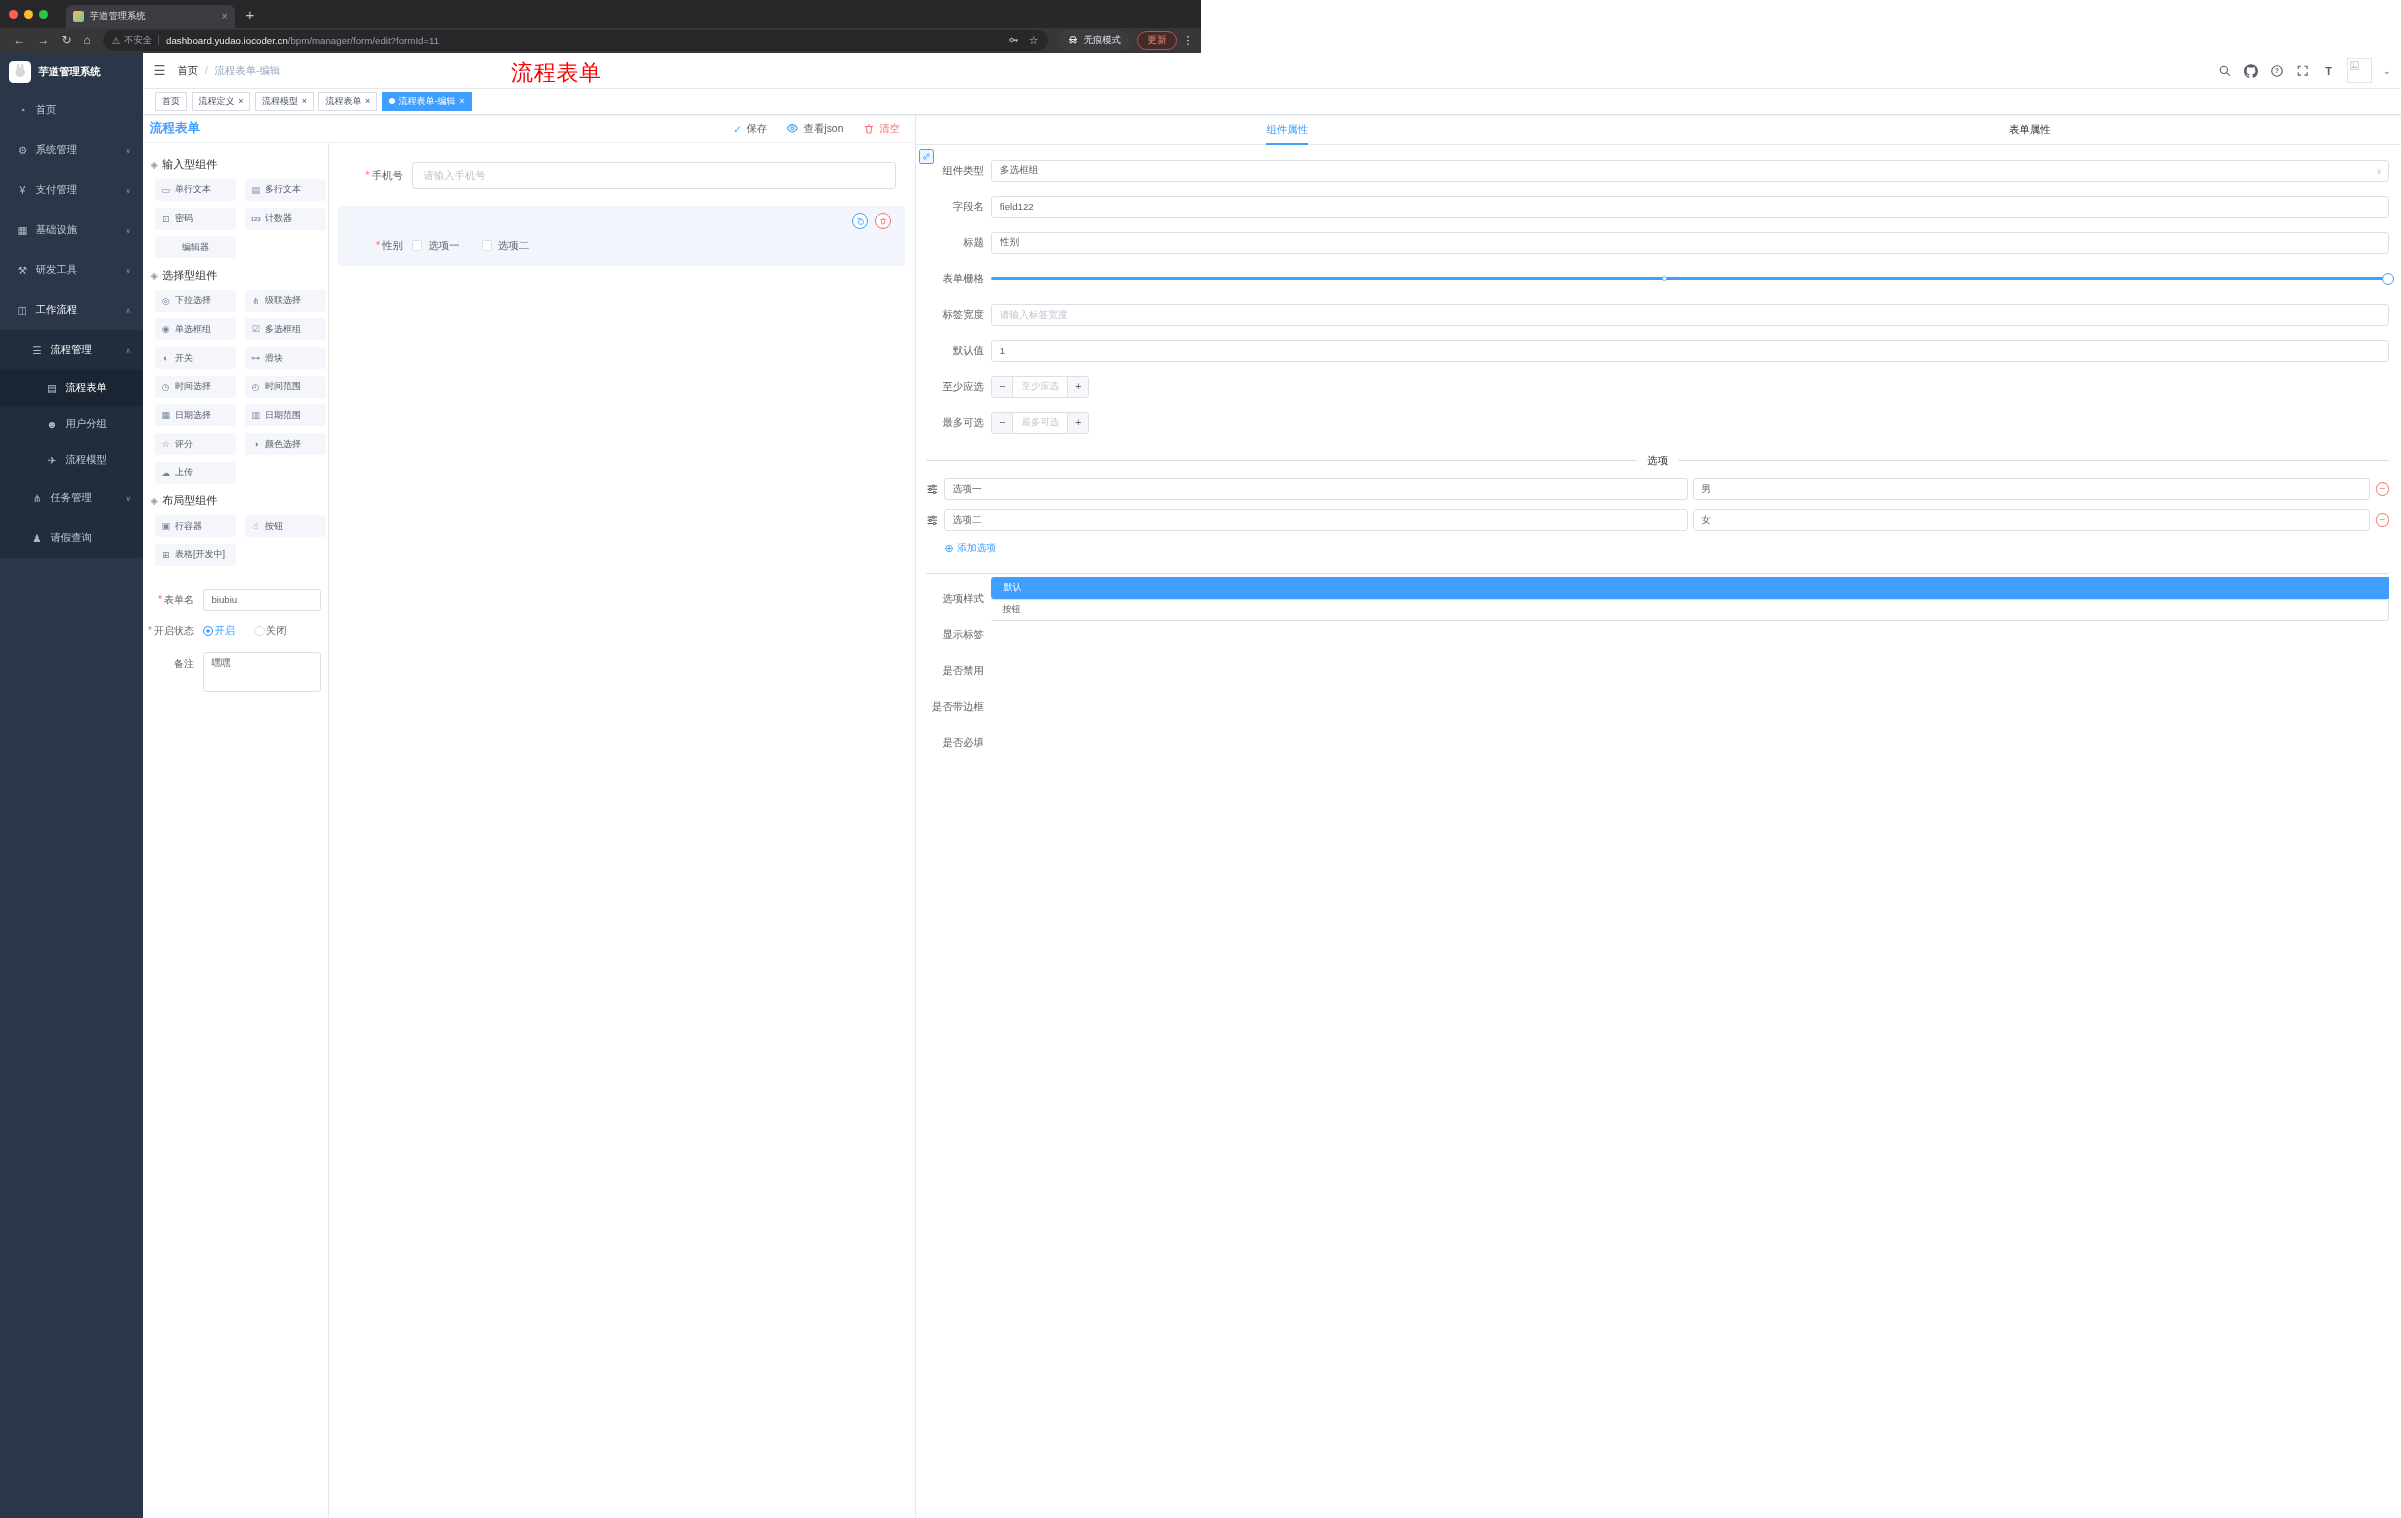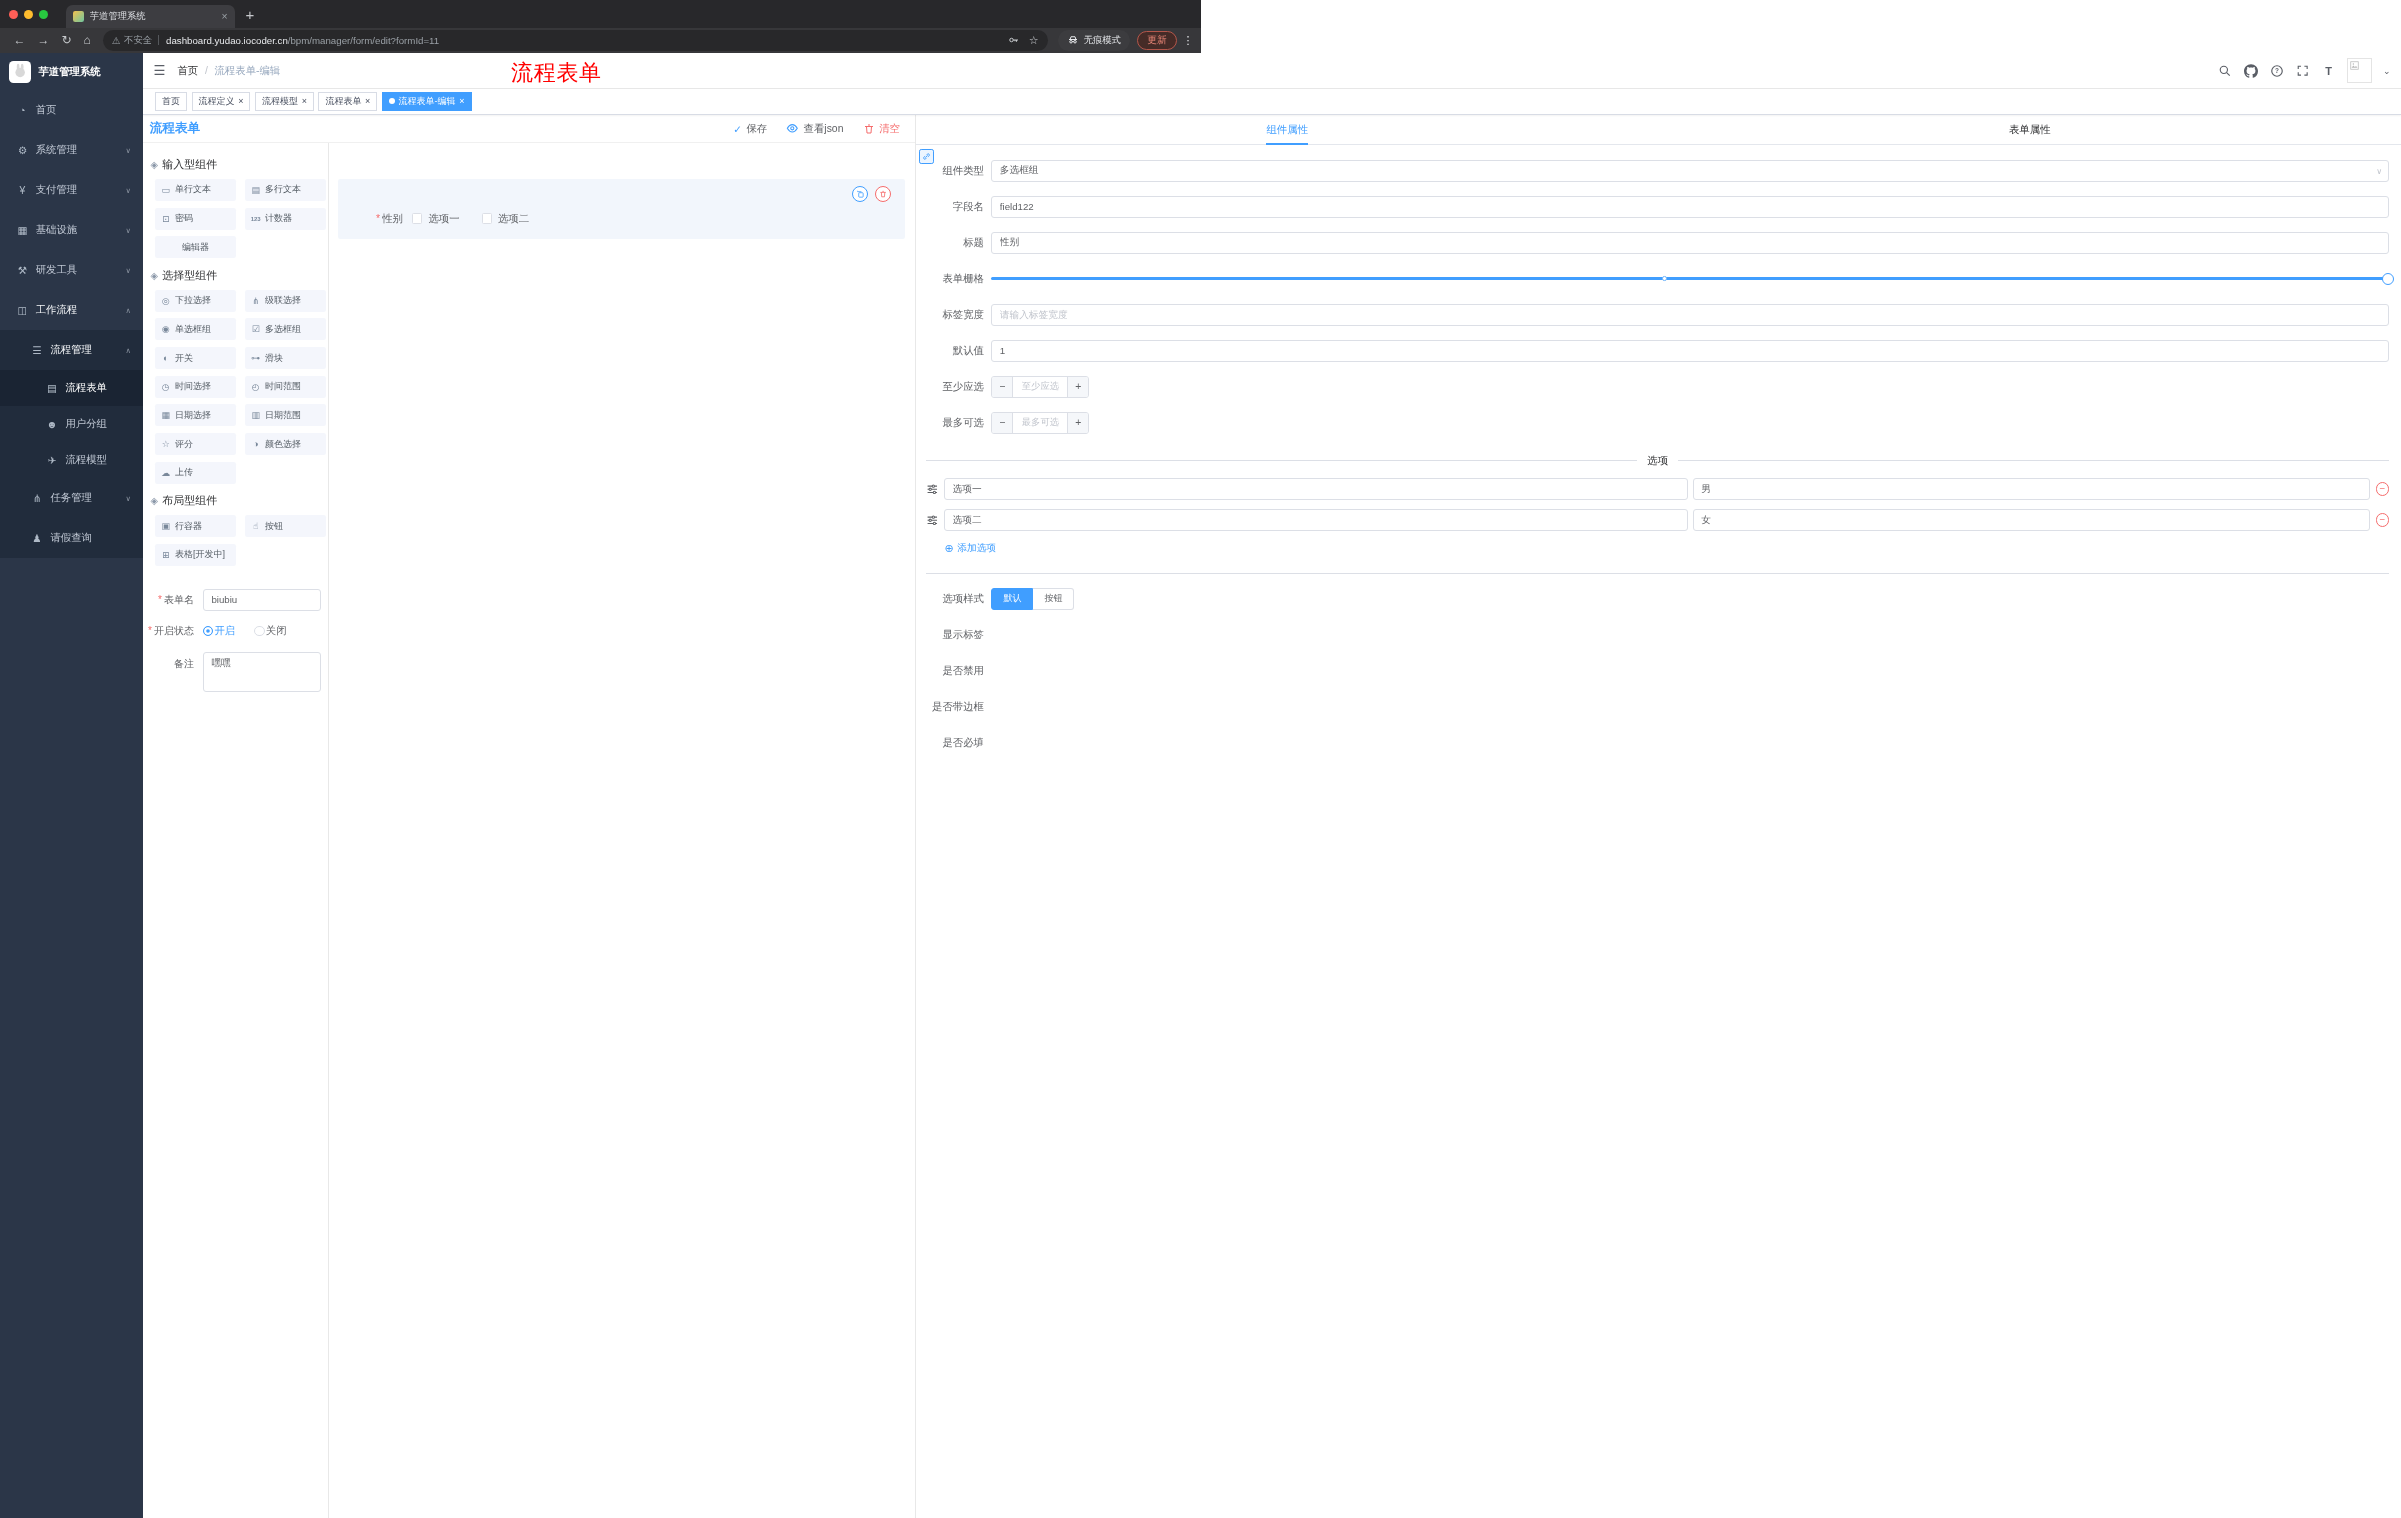--- a/index.html
+++ b/index.html
@@ -164,21 +164,21 @@
   .pdivider { display:flex; align-items:center; margin:19.3px 0 10.4px; }
   .pdivider .ln { flex:1; height:0.7px; background:#dcdfe6; }
   .pdivider .tx { margin:0 10.4px; font-size:10.4px; color:#303133; }
   .optrow { display:flex; align-items:center; gap:5.2px; margin:9px 0; }
   .optrow .inp { height:22px; }
   .opt1 { flex:1.1; } .opt2 { flex:1; }
   .rmv { width:13.4px; height:13.4px; border:1.1px solid #f56c6c; border-radius:50%; color:#f56c6c;
     display:flex; align-items:center; justify-content:center; font-size:9.7px; line-height:1; cursor:pointer; flex:none;}
   #addopt { display:flex; align-items:center; gap:3.7px; color:#409eff; font-size:9.7px; margin:10.4px 0 0 18px; cursor:pointer;}
   #phr { border:none; border-top:0.7px solid #dcdfe6; margin:18px 0 0; }
-  .btngroup { display:flex; }
+  .btngroup { display:flex;flex-direction:column; }
   .bgbtn { height:22px; padding:0 11px; font-size:9px; display:flex; align-items:center; cursor:pointer;
     border:0.7px solid #dcdfe6; color:#606266; background:#fff;}
   .bgbtn.first { border-radius:3px 0 0 3px; }
   .bgbtn.last { border-radius:0 3px 3px 0; border-left:none;}
   .bgbtn.sel { background:#409eff; border-color:#409eff; color:#fff; }
   .switch { width:27.5px; height:13.4px; border-radius:6.7px; background:#dcdfe6; position:relative; cursor:pointer; flex:none;}
   .switch.on { background:#409eff; }
   .switch .knob { position:absolute; top:1.5px; left:1.5px; width:10.4px; height:10.4px; border-radius:50%; background:#fff;}
   .switch.on .knob { left:auto; right:1.5px; }
 </style>
@@ -515,20 +515,24 @@
       </span>
     </div>
     <div class="fmrow top">
       <span class="fmlabel">备注</span>
       <span class="fmctrl"><textarea class="inp" style="">嘿嘿</textarea></span>
     </div>
   </div>
 </div>
 
 <div id="canvas">
+  <div class="crow">
+    <span class="clabel req">手机号</span>
+    <input class="cinp" placeholder="请输入手机号" style="">
+  </div>
   <div id="widget">
     <div class="wacts">
       <span class="wbtn copy">
         <svg class="ic" width="8.2" height="8.2" viewBox="0 0 24 24" fill="none" stroke="#409eff" stroke-width="2.4">
           <rect x="8" y="8" width="13" height="13" rx="2"></rect>
             <path d="M16 5H5a2 2 0 00-2-2? M16 5V4a1 1 0 00-1-1H4a1 1 0 00-1 1v11a1 1 0 001 1h1"></path>
           </svg>
       </span>
       <span class="wbtn del">
         <svg class="ic" width="8.2" height="8.2" viewBox="0 0 24 24" fill="none" stroke="#f56c6c" stroke-width="2.4">

